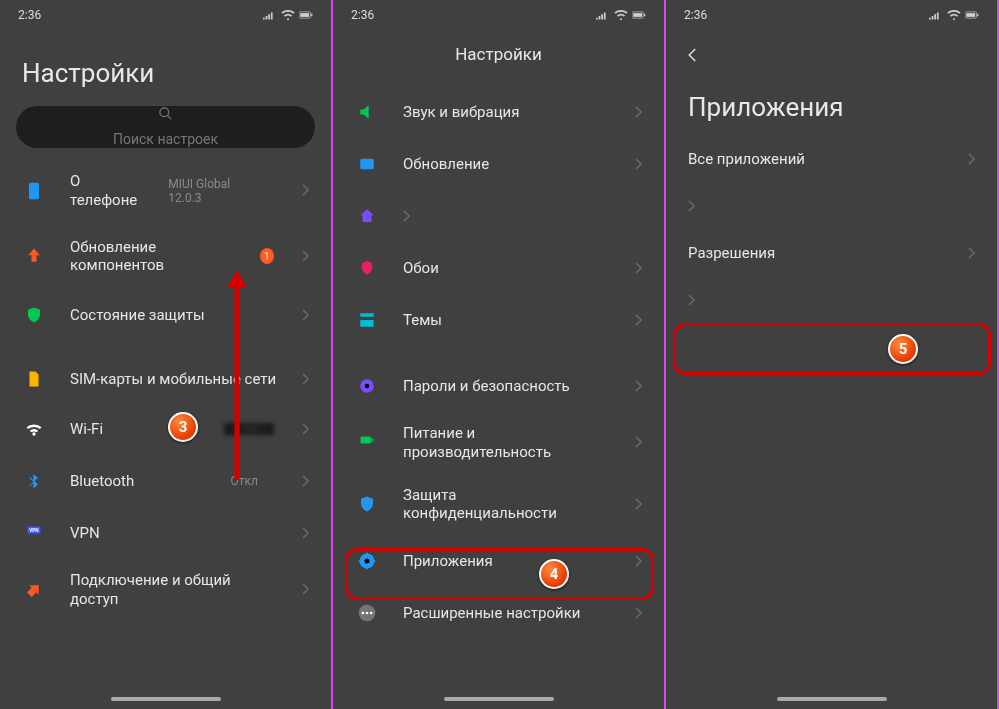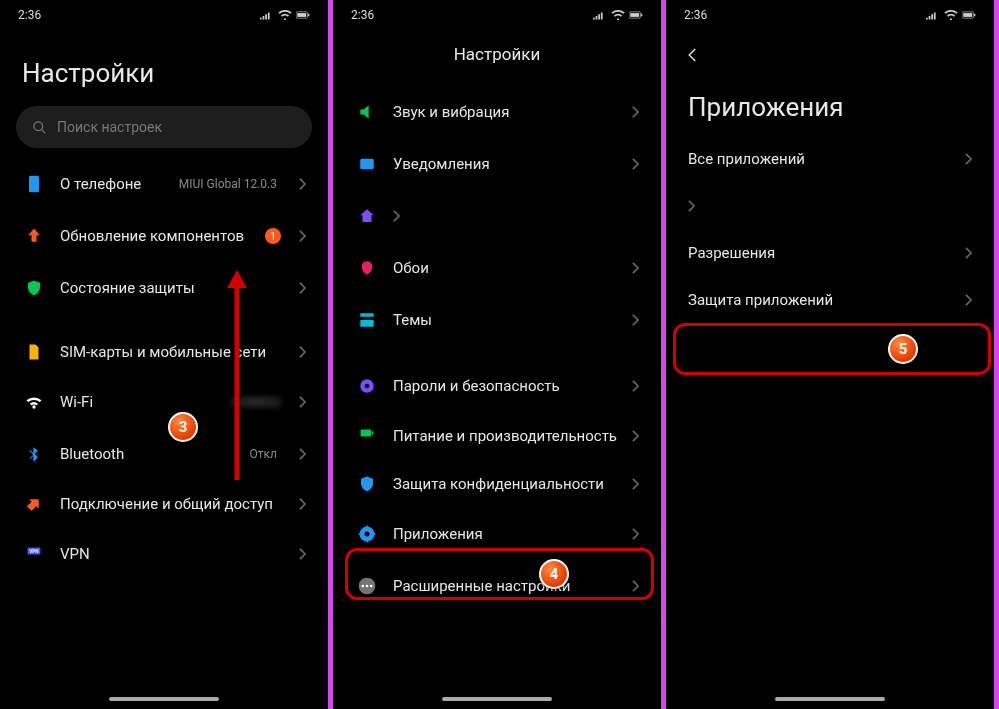--- a/index.html
+++ b/index.html
@@ -5,24 +5,24 @@
   * { box-sizing: border-box; margin: 0; padding: 0; }
   body {
     width: 999px; height: 709px;
     background: #fff;
     font-family: -apple-system, "Segoe UI", Roboto, Arial, sans-serif;
     display: flex;
     overflow: hidden;
   }
   .phone {
     width: 333px; height: 709px;
-    background: #000000;
+    background: #404040;
     color: #fff;
     position: relative;
-    border-right: 5px solid #d946ef;
+    border-right: 2px solid #d946ef;
     overflow: hidden;
   }
   .statusbar {
     height: 30px;
     display: flex; justify-content: space-between; align-items: center;
     padding: 0 18px;
     font-size: 12px; color: #ddd;
   }
   .status-icons { display:flex; gap:4px; align-items:center;}
   .status-icons svg { width:14px; height:10px; }
@@ -31,34 +31,34 @@
   .page-title-row { display:flex; align-items:center; padding: 14px 16px 8px;}
   .back-arrow { width:22px; height:22px; display:flex; align-items:center; justify-content:center;}
   .back-arrow svg { width:18px; height:18px; stroke:#ddd; fill:none; stroke-width:2;}
   .search {
     margin: 10px 16px 10px;
     background:#1e1e1e;
     border-radius: 22px;
     height:42px;
     display:flex; align-items:center;
     padding:0 16px; gap:10px;
-    color:#777; font-size:14px;
+    color:#777; font-size:14px;flex-direction:column;
   }
   .search svg{width:15px;height:15px;stroke:#777;fill:none;stroke-width:2;}
   .list { padding: 0 6px;}
   .row {
     display:flex; align-items:center;
     padding: 14px 16px 14px 16px;
-    gap: 14px;
+    gap: 24px;
     position:relative;
   }
   .row.tall { padding-top:12px; padding-bottom:12px;}
   .icon-slot { width:24px; height:24px; display:flex; align-items:center; justify-content:center; flex:0 0 24px;}
   .label { flex:1 1 auto; font-size:15px; color:#e6e6e6; line-height:1.25;}
-  .value { font-size:12px; color:#8a8a8a; margin-right:8px;}
+  .value { font-size:12px; color:#8a8a8a; margin-right:20px;}
   .chev { flex:0 0 auto;}
   .chev svg{width:7px;height:12px;stroke:#666;fill:none;stroke-width:2;}
   .sep { height:14px;}
   .badge-dot {
     width:16px;height:16px;border-radius:50%;
     background:#ff5a1f;color:#fff;font-size:10px;
     display:flex;align-items:center;justify-content:center;
     margin-right:4px;
   }
   .blur-val {
@@ -205,39 +205,39 @@
           <svg viewBox="0 0 24 24" width="16" height="20">
             <path class="ic-bt" d="M11 2v9L6 6 5 7l6 6-6 6 1 1 5-5v9l7-7-5-5 5-5z"></path>
           </svg>
         </span>
       <span class="label">Bluetooth</span>
       <span class="value">Откл</span>
       <span class="chev"><svg viewBox="0 0 8 14">
             <polyline points="1,1 7,7 1,13"></polyline>
           </svg></span>
     </div>
-    <div class="row tall">
-      <span class="icon-slot">
-          <svg viewBox="0 0 24 24" width="20" height="20">
-            <path class="ic-hot" d="M12 4l8 8-4 0 0 8-8 0 0-8-4 0z" transform="rotate(45 12 12)"></path>
-          </svg>
-        </span>
-      <span class="label">Подключение и общий доступ</span>
-      <span class="chev"><svg viewBox="0 0 8 14">
-            <polyline points="1,1 7,7 1,13"></polyline>
-          </svg></span>
-    </div>
     <div class="row">
       <span class="icon-slot">
           <svg viewBox="0 0 24 24" width="22" height="14">
             <rect class="ic-vpn" x="1" y="1" width="22" height="12" rx="2"></rect>
             <text x="12" y="10" text-anchor="middle" font-size="8" fill="#fff" font-weight="bold">VPN</text>
           </svg>
         </span>
       <span class="label">VPN</span>
+      <span class="chev"><svg viewBox="0 0 8 14">
+            <polyline points="1,1 7,7 1,13"></polyline>
+          </svg></span>
+    </div>
+    <div class="row tall">
+      <span class="icon-slot">
+          <svg viewBox="0 0 24 24" width="20" height="20">
+            <path class="ic-hot" d="M12 4l8 8-4 0 0 8-8 0 0-8-4 0z" transform="rotate(45 12 12)"></path>
+          </svg>
+        </span>
+      <span class="label">Подключение и общий доступ</span>
       <span class="chev"><svg viewBox="0 0 8 14">
             <polyline points="1,1 7,7 1,13"></polyline>
           </svg></span>
     </div>
   </div>
   <div class="home-ind"></div>
 
   <svg class="arrow" width="30" height="220">
     <line x1="15" y1="210" x2="15" y2="14"></line>
     <polygon points="15,0 5,18 25,18"></polygon>
@@ -274,21 +274,21 @@
       <span class="chev"><svg viewBox="0 0 8 14">
             <polyline points="1,1 7,7 1,13"></polyline>
           </svg></span>
     </div>
     <div class="row">
       <span class="icon-slot">
           <svg viewBox="0 0 24 24" width="18" height="18">
             <rect class="ic-notif" x="3" y="5" width="18" height="14" rx="2"></rect>
           </svg>
         </span>
-      <span class="label">Уведомления</span>
+      <span class="label">Обновление</span>
       <span class="chev"><svg viewBox="0 0 8 14">
             <polyline points="1,1 7,7 1,13"></polyline>
           </svg></span>
     </div>
     <div class="row">
       <span class="icon-slot">
           <svg viewBox="0 0 24 24" width="18" height="18">
             <path class="ic-home" d="M12 3l9 8h-3v9H6v-9H3z"></path>
           </svg>
         </span>
@@ -428,21 +428,20 @@
             <polyline points="1,1 7,7 1,13"></polyline>
           </svg></span>
     </div>
     <div class="row">
       <span class="label">Разрешения</span>
       <span class="chev"><svg viewBox="0 0 8 14">
             <polyline points="1,1 7,7 1,13"></polyline>
           </svg></span>
     </div>
     <div class="row">
-      <span class="label">Защита приложений</span>
       <span class="chev"><svg viewBox="0 0 8 14">
             <polyline points="1,1 7,7 1,13"></polyline>
           </svg></span>
     </div>
   </div>
   <div class="home-ind"></div>
 
   <div class="hl" style="left:7px;top:323px;width:318px;height:52px;"></div>
   <div class="step" style="left:222px;top:334px;">5</div>
 </div>

